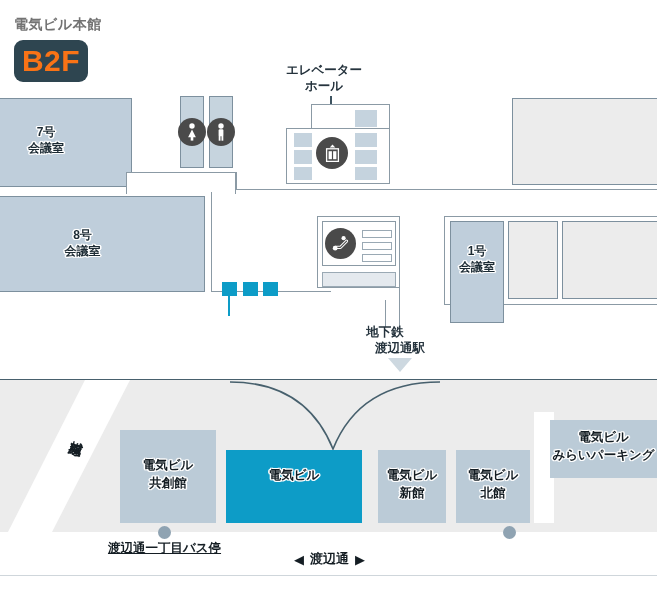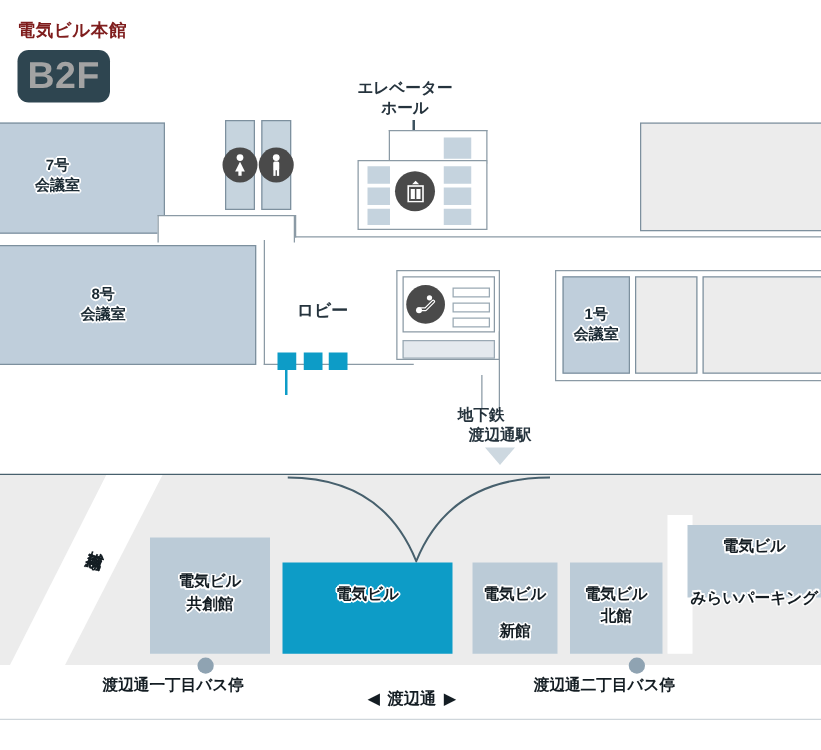--- a/index.html
+++ b/index.html
@@ -19,31 +19,31 @@
     overflow: hidden;
   }
 
   
   .abs { position: absolute; box-sizing: border-box; }
 
   
   .bldg-title {
     left: 14px; top: 16px;
     font-size: 14px;
-    color: #7f1d1d;
+    color: #737373;
     font-weight: 700;
     letter-spacing: .5px;
     white-space: nowrap;
   }
   .floor-badge {
     left: 14px; top: 40px;
     width: 74px; height: 42px;
     background: #2e4550;
     border-radius: 9px;
-    color: #a3a3a3;
+    color: #f97316;
     font-size: 30px;
     font-weight: 700;
     display: flex;
     align-items: center;
     justify-content: center;
     letter-spacing: .5px;
   }
 
   
   .room {
@@ -177,20 +177,22 @@
   .busdot {
     width: 13px; height: 13px;
     border-radius: 50%;
     background: #8fa3b2;
   }
   .bus-label {
     font-size: 12.5px;
     font-weight: 700;
     color: #141d23;
     white-space: nowrap;
+    text-align: center;
+    text-decoration: underline;
   }
   .street-name {
     font-size: 13px;
     font-weight: 700;
     color: #141d23;
     white-space: nowrap;
     display: flex;
     align-items: center;
     gap: 6px;
   }
@@ -263,21 +265,20 @@
       <path d="M8.5 0.6 L5.7 3.4 L11.3 3.4 Z" fill="#ffffff"></path>
       <rect x="2.6" y="4.8" width="11.8" height="12.6" fill="none" stroke="#ffffff" stroke-width="1.3"></rect>
       <rect x="4.6" y="7.2" width="3.3" height="8" fill="#ffffff"></rect>
       <rect x="9.1" y="7.2" width="3.3" height="8" fill="#ffffff"></rect>
     </svg>
   </div>
 
   <div class="abs" style="left:236px; top:189px; width:421px; height:1px; background:#8b9aa5;"></div>
   <div class="abs" style="left:236px; top:172px; width:1px; height:18px; background:#8b9aa5;"></div>
 
-  <div class="abs annot-text" style="left:212px; top:240px; width:92px; font-size:13.5px;">ロビー</div>
 
   <div class="abs outline" style="left:317px; top:216px; width:83px; height:72px;"></div>
   <div class="abs outline" style="left:322px; top:221px; width:74px; height:45px;"></div>
   <div class="abs circ-icon" style="left:325px; top:228px; width:31px; height:31px;">
     <svg width="19" height="18" viewBox="0 0 19 18" aria-hidden="true">
       <circle cx="12.6" cy="3.2" r="2.1" fill="#ffffff"></circle>
       <path d="M15.6 6.2 L9.4 12.4 L4.0 12.4" stroke="#ffffff" stroke-width="3.1" fill="none" stroke-linecap="round" stroke-linejoin="round"></path>
       <path d="M15.6 6.2 L9.4 12.4 L4.0 12.4" stroke="#4a4a4a" stroke-width="1.1" fill="none" stroke-linecap="round" stroke-linejoin="round"></path>
       <circle cx="4.2" cy="13.2" r="2.4" fill="#ffffff"></circle>
     </svg>
@@ -298,21 +299,21 @@
               border-top:14px solid #cdd8e0;"></div>
 
   <div class="abs booth" style="left:222px; top:282px; width:15px; height:14px;"></div>
   <div class="abs booth" style="left:243px; top:282px; width:15px; height:14px;"></div>
   <div class="abs booth" style="left:263px; top:282px; width:15px; height:14px;"></div>
   <div class="abs booth-leader" style="left:228px; top:296px; width:2px; height:20px;"></div>
 
   <div class="abs grayroom" style="left:512px; top:98px; width:152px; height:87px;"></div>
 
   <div class="abs outline" style="left:444px; top:216px; width:220px; height:89px;"></div>
-  <div class="abs room" style="left:450px; top:221px; width:54px; height:78px;">
+  <div class="abs room" style="left:450px; top:221px; width:54px; height:102px;">
     <div class="room-label" style="top:22px;">1号</div>
     <div class="room-label" style="top:38px;">会議室</div>
   </div>
   <div class="abs grayroom" style="left:508px; top:221px; width:50px; height:78px;"></div>
   <div class="abs grayroom" style="left:562px; top:221px; width:102px; height:78px;"></div>
 
   <div class="abs section-div" style="left:0; top:379px; width:657px;"></div>
 
   <div class="abs street-bg" style="left:0; top:380px; width:657px; height:152px;"></div>
 
@@ -329,40 +330,39 @@
     <div class="blk-label" style="top:28px;">電気ビル</div>
     <div class="blk-label" style="top:46px;">共創館</div>
   </div>
 
   <div class="abs blk main" style="left:226px; top:450px; width:136px; height:73px;">
     <div class="blk-label" style="top:18px;">電気ビル</div>
   </div>
 
   <div class="abs blk" style="left:378px; top:450px; width:68px; height:73px;">
     <div class="blk-label" style="top:18px;">電気ビル</div>
-    <div class="blk-label" style="top:48px;">新館</div>
+    <div class="blk-label" style="top:36px;">新館</div>
   </div>
 
   <div class="abs blk" style="left:456px; top:450px; width:74px; height:73px;">
     <div class="blk-label" style="top:18px;">電気ビル</div>
     <div class="blk-label" style="top:36px;">北館</div>
   </div>
 
   <div class="abs road-white" style="left:534px; top:412px; width:20px; height:111px;"></div>
 
   <div class="abs blk" style="left:550px; top:420px; width:107px; height:58px;">
     <div class="blk-label" style="top:10px;">電気ビル</div>
-    <div class="blk-label" style="top:28px;margin-top:23px;">みらいパーキング</div>
+    <div class="blk-label" style="top:28px;">みらいパーキング</div>
   </div>
 
   <div class="abs busdot" style="left:158px; top:526px;"></div>
   <div class="abs bus-label" style="left:82px; top:540px; width:165px;">渡辺通一丁目バス停</div>
 
   <div class="abs busdot" style="left:503px; top:526px;"></div>
-  <div class="abs bus-label" style="left:427px; top:540px; width:165px;">渡辺通二丁目バス停</div>
 
   <div class="abs street-name" style="left:294px; top:550px;">
     <span>◀</span>
     <span>渡辺通</span>
     <span>▶</span>
   </div>
 
   <div class="abs bottom-rule" style="left:0; top:575px; width:657px;"></div>
 
 </div>

